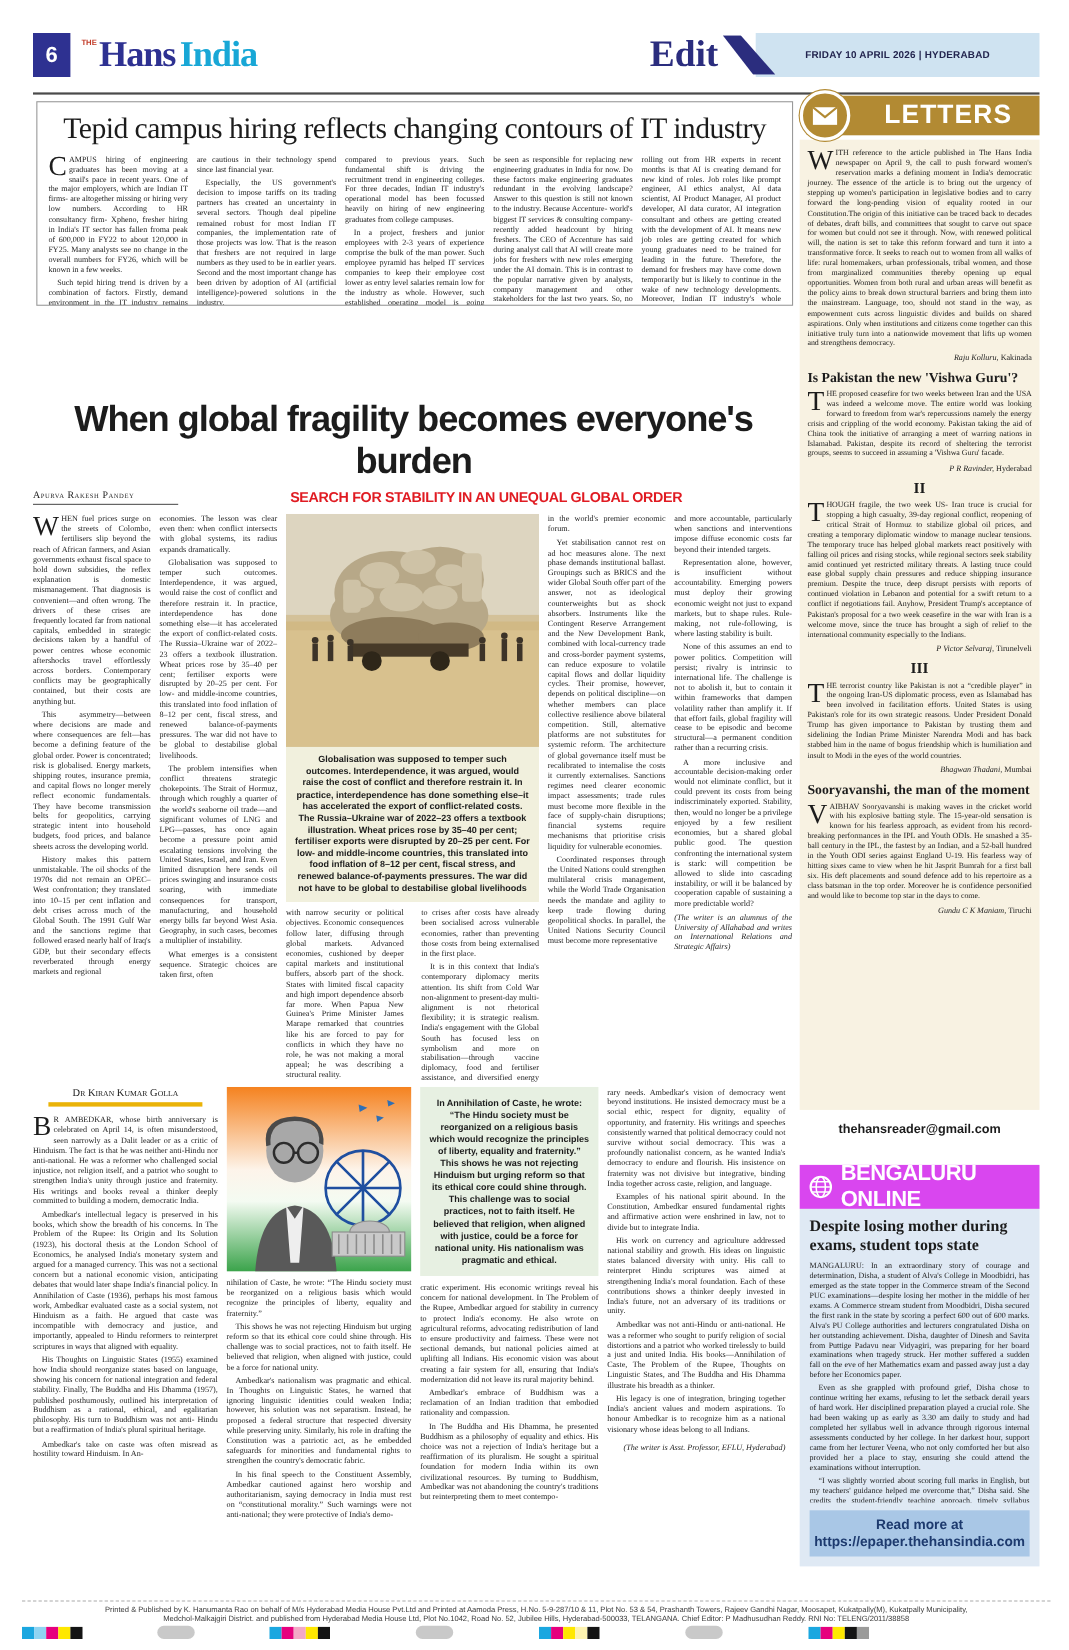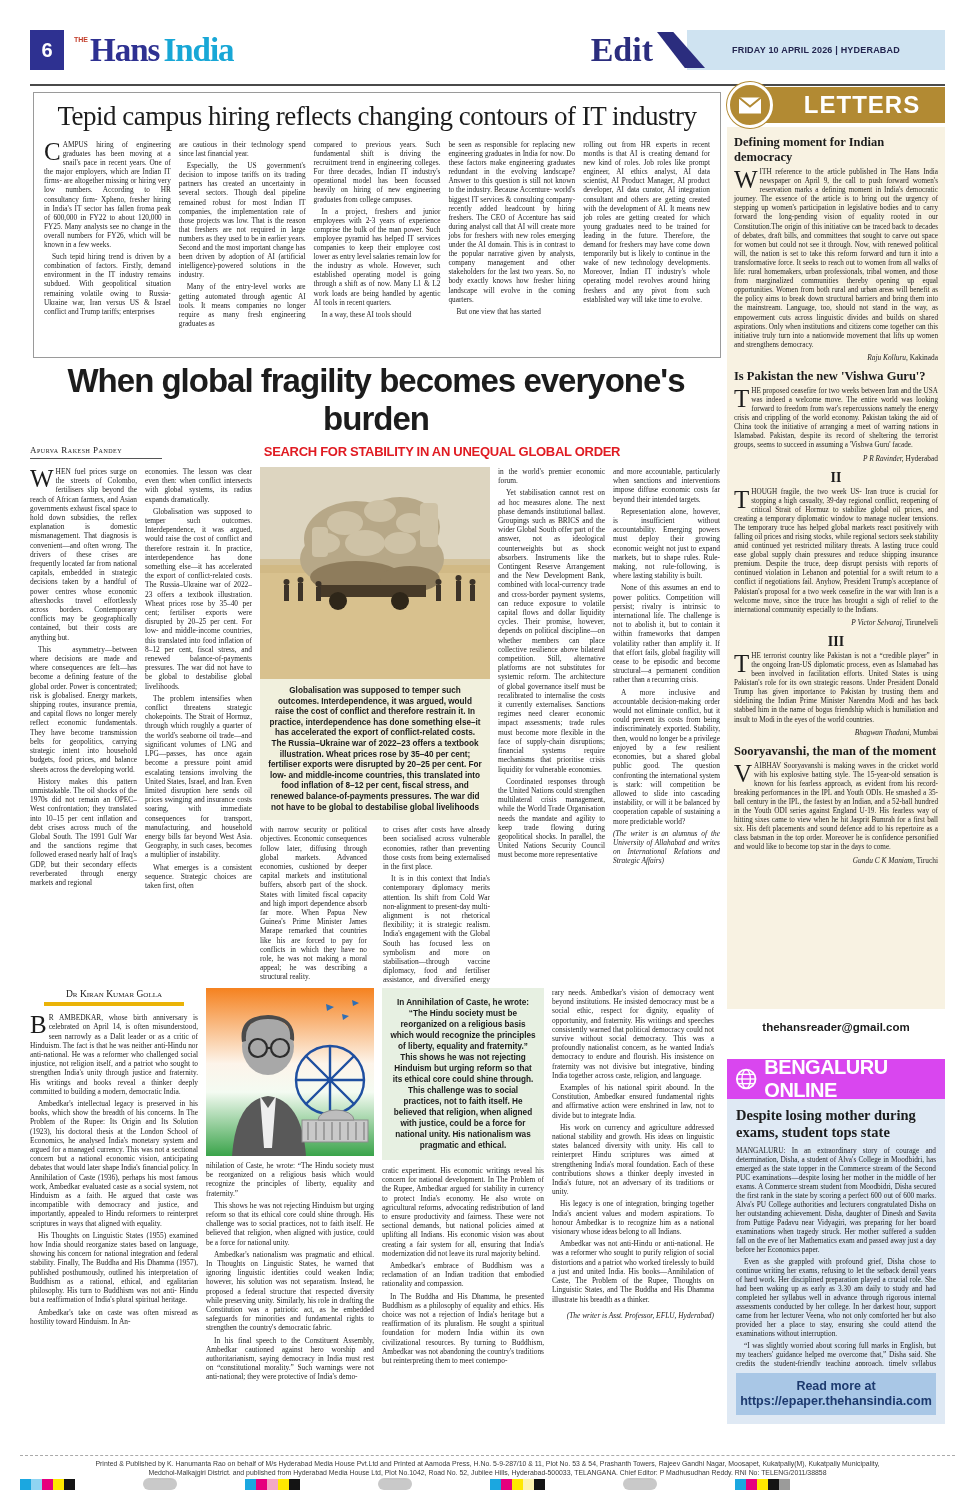--- a/index.html
+++ b/index.html
@@ -21,21 +21,21 @@
   .datebox { width:258px; height:40px; background:#cfe3f1; display:flex; align-items:center; justify-content:center; }
   .datebox span { font-family:"Liberation Sans",sans-serif; font-size:9px; font-weight:bold; color:#23254f; letter-spacing:.2px;}
   .hdr-rule { position:absolute; left:30px; top:84px; width:915px; border-top:2px solid #4a4a4a; }
 
   
   .coltext p { margin:0 0 3px; text-align:justify; }
   .coltext p + p { text-indent:8px; }
   p.drop::first-letter { float:left; font-size:25px; line-height:21px; padding:1px 2px 0 0; }
 
   
-  .art1 { position:absolute; left:33px; top:92px; width:688px; height:266px; border:1px solid #9a9a9a; padding:6px 10px; overflow:hidden;}
+  .art1 { position:absolute; left:33px; top:92px; width:688px; height:186px; border:1px solid #9a9a9a; padding:6px 10px; overflow:hidden;}
   .art1 h1 { margin:2px 0 8px; font-size:27px; font-weight:normal; text-align:center; letter-spacing:-.5px; }
   .cols5 { display:flex; gap:8px; height:205px; overflow:hidden;}
   .cols5 .col { flex:1; font-size:7.3px; line-height:9.1px; }
 
   
   .art2 { position:absolute; left:30px; top:362px; width:692px; height:622px; overflow:hidden;}
   .a2-title { font-family:"Liberation Sans",sans-serif; font-size:33px; font-weight:bold; letter-spacing:-1px; text-align:center; margin:0 0 6px;}
   .a2-meta { display:flex; align-items:center; margin-bottom:8px; }
   .a2-byline { width:132px; font-variant:small-caps; font-size:9px; letter-spacing:.5px; border-bottom:1px solid #555; padding-bottom:3px; }
   .a2-kicker { flex:1; text-align:center; font-family:"Liberation Sans",sans-serif; font-weight:bold; font-size:13px; color:#e01b22; letter-spacing:-.3px;}
@@ -301,43 +301,42 @@
             <p>cratic experiment. His economic writings reveal his concern for national development. In The Problem of the Rupee, Ambedkar argued for stability in currency to protect India's economy. He also wrote on agricultural reforms, advocating redistribution of land to ensure productivity and fairness. These were not sectional demands, but national policies aimed at uplifting all Indians. His economic vision was about creating a fair system for all, ensuring that India's modernization did not leave its rural majority behind.</p>
             <p>Ambedkar's embrace of Buddhism was a reclamation of an Indian tradition that embodied rationality and compassion.</p>
             <p>In The Buddha and His Dhamma, he presented Buddhism as a philosophy of equality and ethics. His choice was not a rejection of India's heritage but a reaffirmation of its pluralism. He sought a spiritual foundation for modern India within its own civilizational resources. By turning to Buddhism, Ambedkar was not abandoning the country's traditions but reinterpreting them to meet contempo-</p>
           </div>
       </div>
       <div class="a3-col a3-c4">
         <div class="coltext">
             <p>rary needs. Ambedkar's vision of democracy went beyond institutions. He insisted democracy must be a social ethic, respect for dignity, equality of opportunity, and fraternity. His writings and speeches consistently warned that political democracy could not survive without social democracy. This was a profoundly nationalist concern, as he wanted India's democracy to endure and flourish. His insistence on fraternity was not divisive but integrative, binding India together across caste, religion, and language.</p>
             <p>Examples of his national spirit abound. In the Constitution, Ambedkar ensured fundamental rights and affirmative action were enshrined in law, not to divide but to integrate India.</p>
             <p>His work on currency and agriculture addressed national stability and growth. His ideas on linguistic states balanced diversity with unity. His call to reinterpret Hindu scriptures was aimed at strengthening India's moral foundation. Each of these contributions shows a thinker deeply invested in India's future, not an adversary of its traditions or unity.</p>
+            <p>Ambedkar was not anti-Hindu or anti-national. He was a reformer who sought to purify religion of social distortions and a patriot who worked tirelessly to build a just and united India. His books—Annihilation of Caste, The Problem of the Rupee, Thoughts on Linguistic States, and The Buddha and His Dhamma illustrate his breadth as a thinker.</p>
             <p>His legacy is one of integration, bringing together India's ancient values and modern aspirations. To honour Ambedkar is to recognize him as a national visionary whose ideas belong to all Indians.</p>
-            <p>Ambedkar was not anti-Hindu or anti-national. He was a reformer who sought to purify religion of social distortions and a patriot who worked tirelessly to build a just and united India. His books—Annihilation of Caste, The Problem of the Rupee, Thoughts on Linguistic States, and The Buddha and His Dhamma illustrate his breadth as a thinker.</p>
           </div>
         <p class="tail">(The writer is Asst. Professor, EFLU, Hyderabad)</p>
       </div>
     </div>
   </div>
 
   <div class="sidebar">
     <div class="letters-hdr">
       <div class="letters-circle">
         <svg width="24" height="19" viewBox="0 0 24 18">
           <rect x="1" y="1" width="22" height="16" fill="#fff"></rect>
           <path d="M1 1 L12 10 L23 1" stroke="#b28a33" stroke-width="2" fill="none"></path>
         </svg>
       </div>
       <div class="letters-bar">
           <span>LETTERS</span>
         </div>
     </div>
     <div class="cream">
       <div class="letter">
-        <h3>Defining moment for Indian democracy</h3>
         <div class="coltext">
             <p class="drop">WITH reference to the article published in The Hans India newspaper on April 9, the call to push forward women's reservation marks a defining moment in India's democratic journey. The essence of the article is to bring out the urgency of stepping up women's participation in legislative bodies and to carry forward the long-pending vision of equality rooted in our Constitution.The origin of this initiative can be traced back to decades of debates, draft bills, and committees that sought to carve out space for women but could not see it through. Now, with renewed political will, the nation is set to take this reform forward and turn it into a transformative force. It seeks to reach out to women from all walks of life: rural homemakers, urban professionals, tribal women, and those from marginalized communities thereby opening up equal opportunities. Women from both rural and urban areas will benefit as the policy aims to break down structural barriers and bring them into the mainstream. Language, too, should not stand in the way, as empowerment cuts across linguistic divides and builds on shared aspirations. Only when institutions and citizens come together can this initiative truly turn into a nationwide movement that lifts up women and strengthens democracy.</p>
           </div>
         <div class="sig"><i>Raju Kolluru,</i><span> Kakinada</span></div>
       </div>
       <div class="letter">
         <h3>Is Pakistan the new 'Vishwa Guru'?</h3>
         <div class="coltext">
             <p class="drop">THE proposed ceasefire for two weeks between Iran and the USA was indeed a welcome move. The entire world was looking forward to freedom from war's repercussions namely the energy crisis and crippling of the world economy. Pakistan taking the aid of China took the initiative of arranging a meet of warring nations in Islamabad. Pakistan, despite its record of sheltering the terrorist groups, seems to succeed in assuming a 'Vishwa Guru' facade.</p>
           </div>

